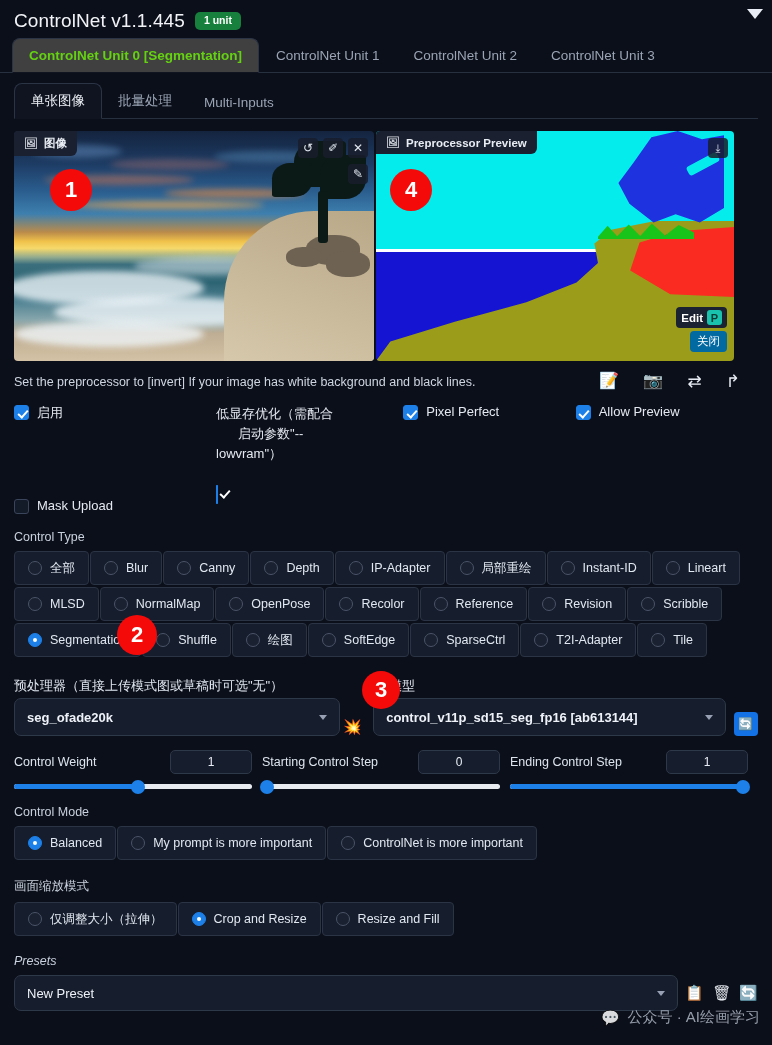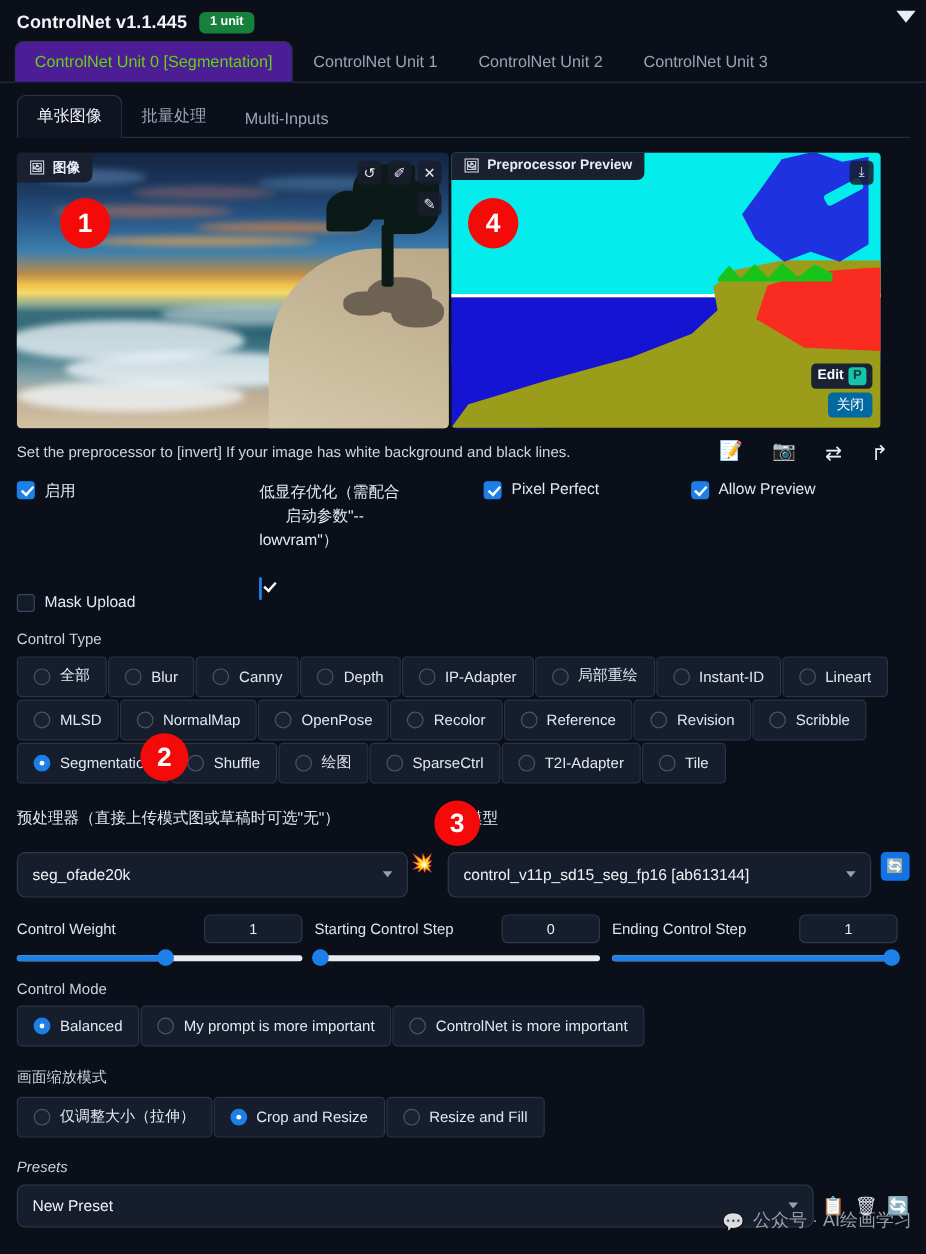--- a/index.html
+++ b/index.html
@@ -7,39 +7,39 @@
     width: 772px; height: 1045px;
     background: #0b0f19;
     font-family: "Liberation Sans", sans-serif;
     color: #e6e9ef;
     overflow: hidden;
   }
   body { position: relative; }
 
   
   .header { display:flex; align-items:center; gap:10px; padding:10px 14px 6px 14px; }
-  .app-title { font-size:15px; font-weight:700; color:#f1f3f7; letter-spacing:.1px;text-align:center; }
+  .app-title { font-size:19px; font-weight:400; color:#f1f3f7; letter-spacing:.1px;text-align:center; }
   .unit-badge {
     background:#16803c; color:#fff; font-size:10.5px; font-weight:700;
     padding:3px 9px; border-radius:5px; line-height:1.1;
   }
   .collapse-arrow {
     position:absolute; right:9px; top:9px; width:0; height:0;
     border-left:8px solid transparent; border-right:8px solid transparent;
     border-top:10px solid #e9edf5; cursor:pointer;
   }
 
   
   .unit-tabs { display:flex; align-items:flex-end; padding:0 12px; border-bottom:1px solid #27303f; }
   .unit-tab {
     padding:9px 16px; font-size:13.5px; color:#9aa4b5; cursor:pointer;
     border:1px solid transparent; border-bottom:none; white-space:nowrap;
   }
   .unit-tab.active {
-    color:#64d211; font-weight:400; background:#4c1d95;
+    color:#64d211; font-weight:700; background:#404040;
     border:1px solid #2b3445; border-bottom:1px solid #0f1420;
     border-radius:8px 8px 0 0; margin-bottom:-1px;
   }
 
   
   .panel { padding:10px 14px 0 14px; }
 
   .sub-tabs { display:flex; align-items:flex-end; border-bottom:1px solid #27303f; margin-bottom:12px; }
   .sub-tab { padding:8px 16px; font-size:13.5px; color:#9aa4b5; cursor:pointer; white-space:nowrap; }
   .sub-tab.active {
@@ -166,21 +166,21 @@
   }
   .radio.on { background:#1d7fe8; border-color:#1d7fe8; position:relative; }
   .radio.on::after {
     content:""; position:absolute; left:4px; top:4px; width:4px; height:4px; border-radius:50%; background:#fff;
   }
 
   
   .dd-labels { display:flex; align-items:center; margin-top:18px; }
   .dd-label { font-size:13px; color:#e0e6ef; }
   .dd-label.pre { width:375px; }
-  .dd-row { display:flex; align-items:flex-start; gap:0; margin-top:19px; }
+  .dd-row { display:flex; align-items:flex-end; gap:0; margin-top:3px;font-weight:bold; }
   .select {
     height:38px; background:#161d2c; border:1px solid #2d3849; border-radius:7px;
     display:flex; align-items:center; justify-content:space-between;
     padding:0 12px; font-size:13px; color:#eef2f8; cursor:pointer;
   }
   .select.pre { width:330px; }
   .select.model { width:358px; margin-left:8px; }
   .caret { width:0;height:0;border-left:4px solid transparent;border-right:4px solid transparent;border-top:5px solid #97a1b3; }
   .burst { width:26px; text-align:center; font-size:15px; cursor:pointer; }
   .refresh-sq {
@@ -410,20 +410,24 @@
     <div class="rbtn">
         <span class="radio"></span>
         <span>Shuffle</span>
       </div>
     <div class="rbtn">
         <span class="radio"></span>
         <span>绘图</span>
       </div>
     <div class="rbtn">
         <span class="radio"></span>
+        <span>SoftEdge</span>
+      </div>
+    <div class="rbtn">
+        <span class="radio"></span>
         <span>SparseCtrl</span>
       </div>
     <div class="rbtn">
         <span class="radio"></span>
         <span>T2I-Adapter</span>
       </div>
 
     <div class="rbtn">
         <span class="radio"></span>
         <span>Tile</span>

